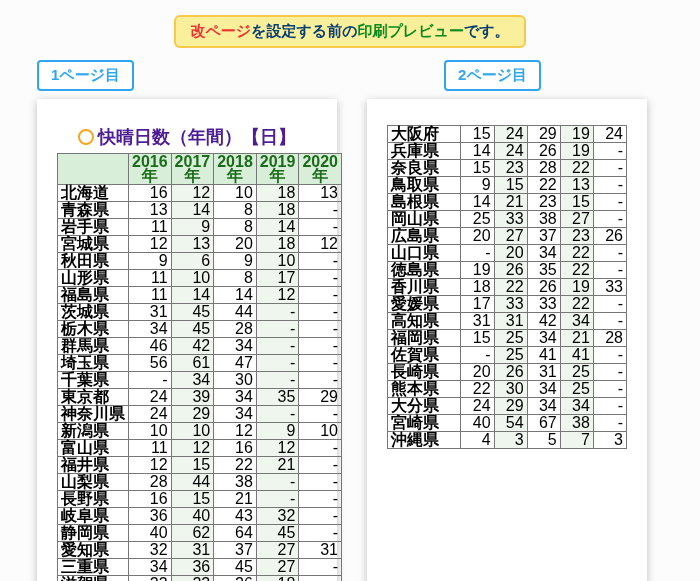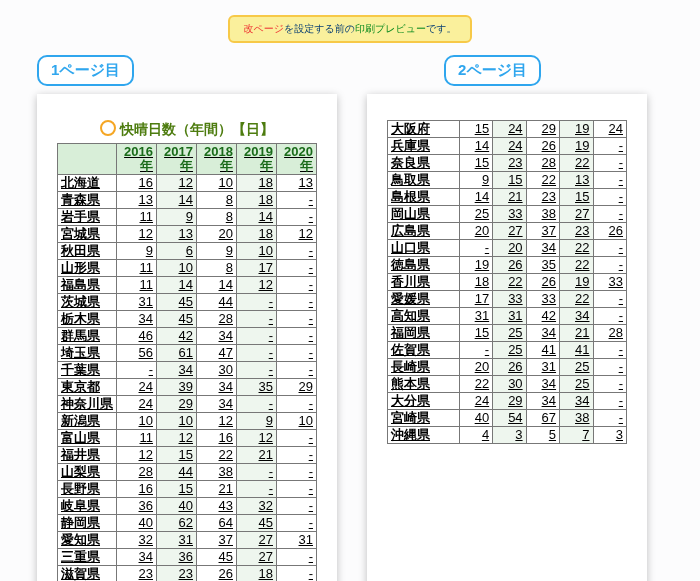--- a/index.html
+++ b/index.html
@@ -14,37 +14,37 @@
   .banner {
     text-align: center;
     margin-bottom: 12px;
   }
   .banner-box {
     display: inline-block;
     background: #faf09c;
     border: 2px solid #f7c948;
     border-radius: 6px;
     padding: 5px 14px;
-    font-weight: normal;
-    font-size: 10px;
+    font-weight: bold;
+    font-size: 15px;
     color: #083e72;
   }
   .banner-box .accent-red   { color: #e33; }
   .banner-box .accent-green { color: #0a8a1e; }
 
   .labels {
     display: flex;
     gap: 310px;
     padding-left: 22px;
     margin-bottom: 8px;
   }
   .page-label {
     display: inline-block;
     border: 2px solid #2fa6ee;
-    border-radius: 10px;
+    border-radius: 4px;
     padding: 4px 12px;
     font-weight: bold;
     font-size: 15px;
     color: #2fa6ee;
     background: #fff;
   }
 
   .pages {
     display: flex;
     gap: 30px;
@@ -53,57 +53,57 @@
   .sheet {
     background: #fff;
     box-shadow: 0 2px 8px rgba(0,0,0,.25);
     padding: 26px 20px;
     box-sizing: border-box;
   }
   .sheet-1 { width: 300px; min-height: 450px; }
   .sheet-2 { width: 280px; min-height: 450px; }
 
   .table-title {
-    color: #4d7c0f;
+    color: #4c1d95;
     font-weight: bold;
     text-align: center;
-    font-size: 14px;
+    font-size: 18px;
     margin-bottom: 4px;
   }
   .sun {
     display: inline-block;
     width: 12px; height: 12px;
     border: 2px solid #f5a623;
     border-radius: 50%;
     position: relative;
     margin-right: 4px;
     vertical-align: -2px;
   }
   .sun::before, .sun::after {
     content: "";
     position: absolute;
     background: #f5a623;
   }
   table {
     border-collapse: collapse;
     width: 100%;
-    font-size: 13px;
-    text-decoration: underline;
+    font-size: 16px;
   }
   th, td {
     border: 1px solid #777;
     padding: 1px 3px;
     text-align: right;
     height: 14px;
     line-height: 14px;
   }
   th {
     background: #d8eed8;
     color: #1a6b1a;
     font-weight: bold;
+    text-align: center;
     margin-top: 28px;
   }
   td.rowhdr {
     text-align: left;
     font-weight: bold;
     background: #fff;
     white-space: nowrap;
   }
   td.band { background: #eef6ee; }
 </style>

